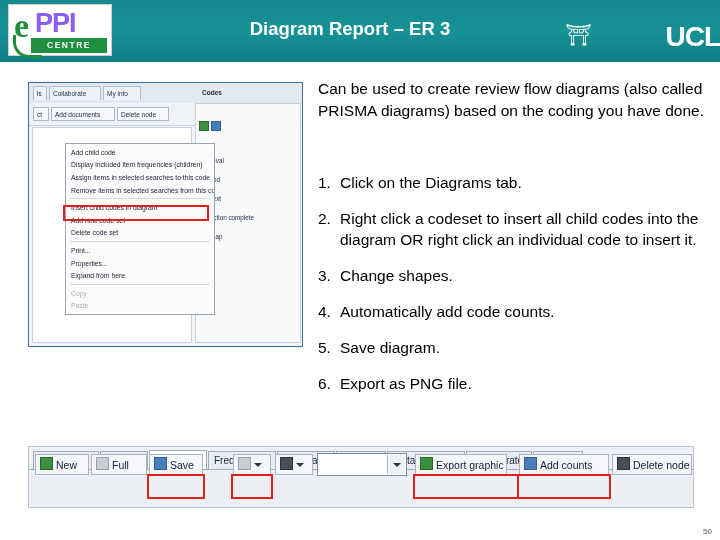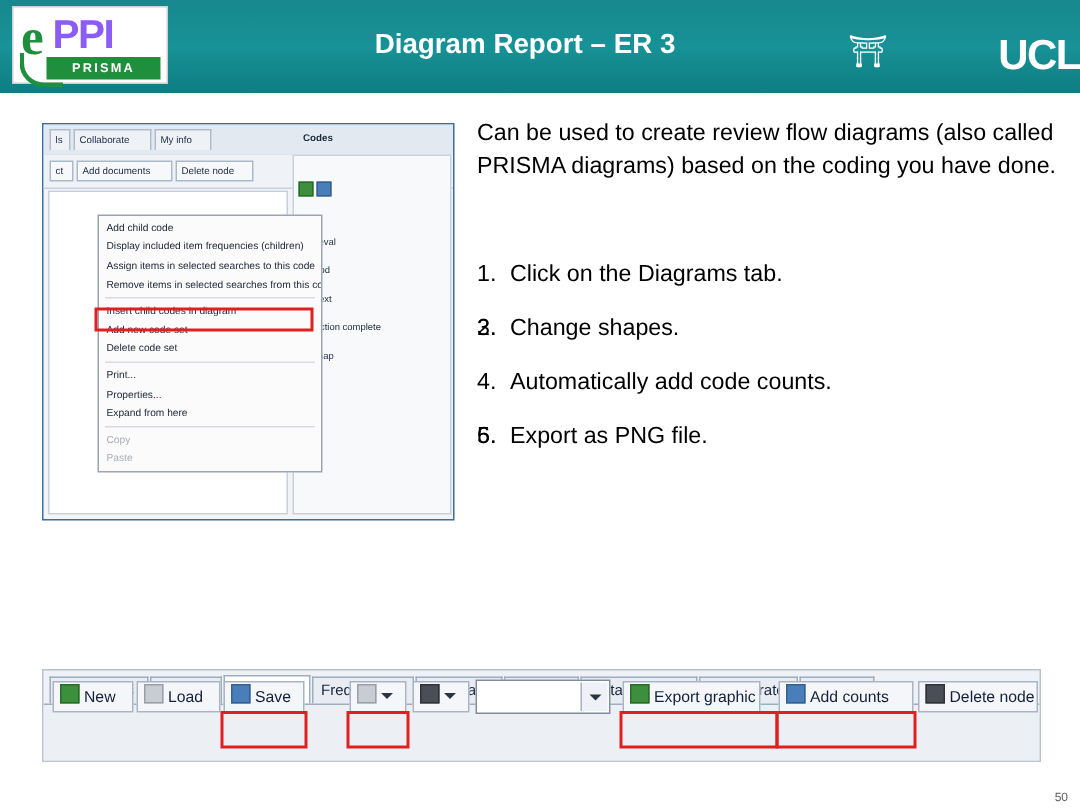--- a/index.html
+++ b/index.html
@@ -363,21 +363,21 @@
 <body>
 
 <div class="header">
 
   <div class="logo-box">
     <div class="logo-inner">
       <span class="logo-swoosh"></span>
       <span class="logo-e">e</span>
       <span class="logo-ppi">PPI</span>
       <span class="logo-bar">
-        <span>PRISMA</span>
+        <span>CENTRE</span>
       </span>
     </div>
   </div>
 
   <div class="header-title">Diagram Report – ER 3</div>
 
   <div class="ucl-mark">⛩</div>
   <div class="ucl-logo">UCL</div>
 </div>
 
@@ -430,31 +430,33 @@
 
 <div class="intro">Can be used to create review flow diagrams (also called PRISMA diagrams) based on the coding you have done.</div>
 
 <div class="steps">
   <div class="step">
     <span class="num">1.</span>
     <span>Click on the Diagrams tab.</span>
   </div>
   <div class="step">
     <span class="num">2.</span>
+    <span>Right click a codeset to insert all child codes into the diagram OR right click an individual code to insert it.</span>
   </div>
   <div class="step">
     <span class="num">3.</span>
     <span>Change shapes.</span>
   </div>
   <div class="step">
     <span class="num">4.</span>
     <span>Automatically add code counts.</span>
   </div>
   <div class="step">
     <span class="num">5.</span>
+    <span>Save diagram.</span>
   </div>
   <div class="step">
     <span class="num">6.</span>
     <span>Export as PNG file.</span>
   </div>
 </div>
 
 <div class="bshot">
 
   <div class="btab" style="left:4px;width:66px;">Documents</div>
@@ -466,21 +468,21 @@
   <div class="btab" style="left:358px;width:78px;">Meta analysis</div>
   <div class="btab" style="left:437px;width:66px;">Collaborate</div>
   <div class="btab" style="left:504px;width:50px;">My info</div>
 
   <div class="btoolbar"></div>
 
   <div class="bbtn" style="left:6px;width:54px;">
     <span class="ic ic-green"></span><span>New</span>
   </div>
   <div class="bbtn" style="left:62px;width:56px;">
-    <span class="ic ic-grey"></span><span>Load</span>
+    <span class="ic ic-grey"></span><span>Full</span>
   </div>
   <div class="bbtn" style="left:120px;width:54px;">
     <span class="ic ic-blue"></span><span>Save</span>
   </div>
   <div class="bbtn" style="left:204px;width:38px;">
     <span class="ic ic-grey"></span><span style="display:inline-block;width:0;height:0;border-left:4px solid transparent;border-right:4px solid transparent;border-top:4px solid #2b3442;vertical-align:2px;"></span>
   </div>
   <div class="bbtn" style="left:246px;width:38px;">
     <span class="ic ic-dark"></span><span style="display:inline-block;width:0;height:0;border-left:4px solid transparent;border-right:4px solid transparent;border-top:4px solid #2b3442;vertical-align:2px;"></span>
   </div>

